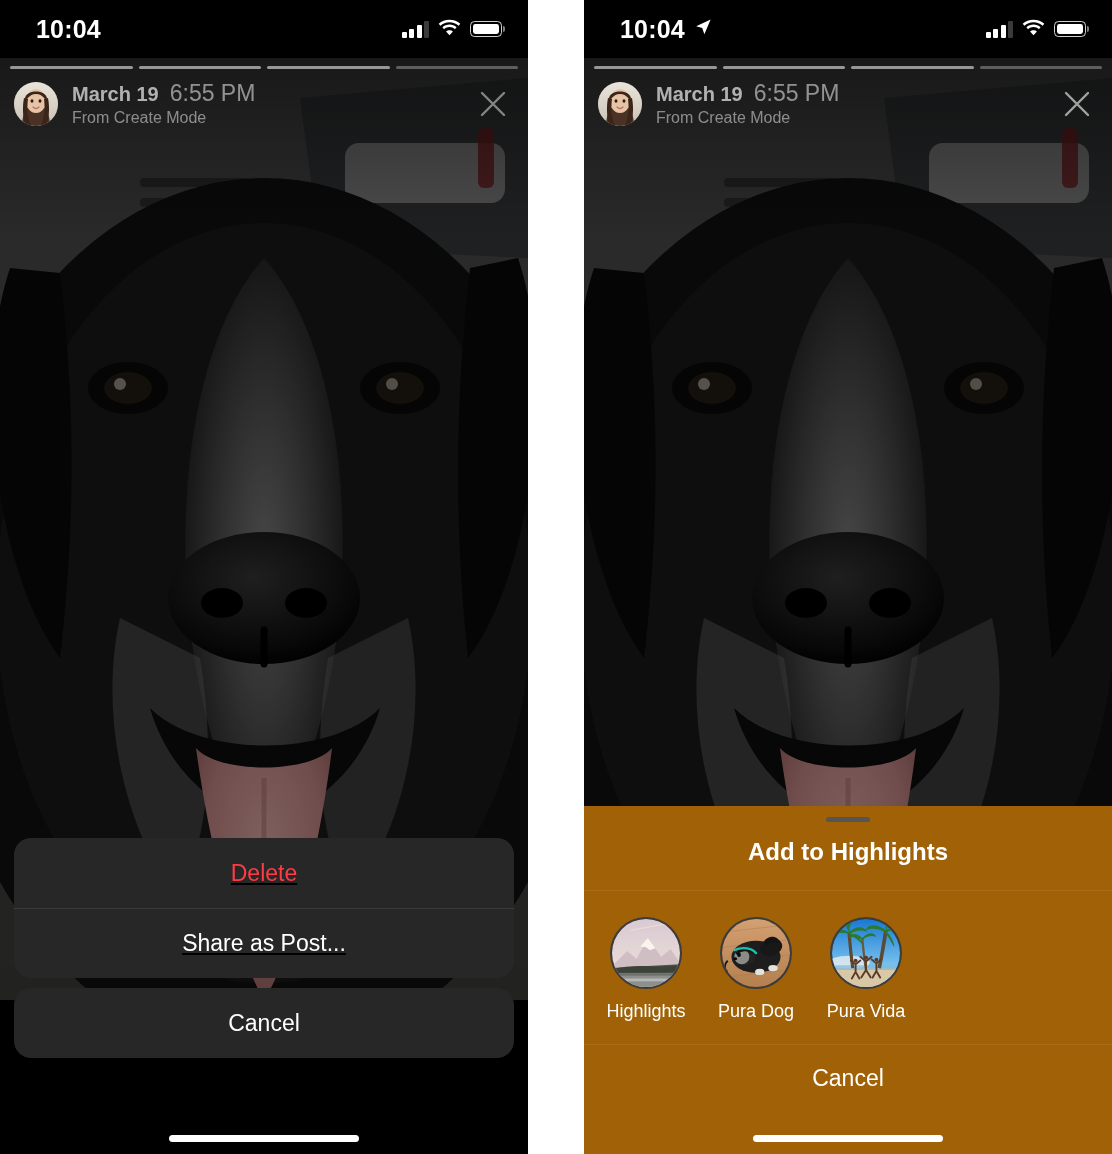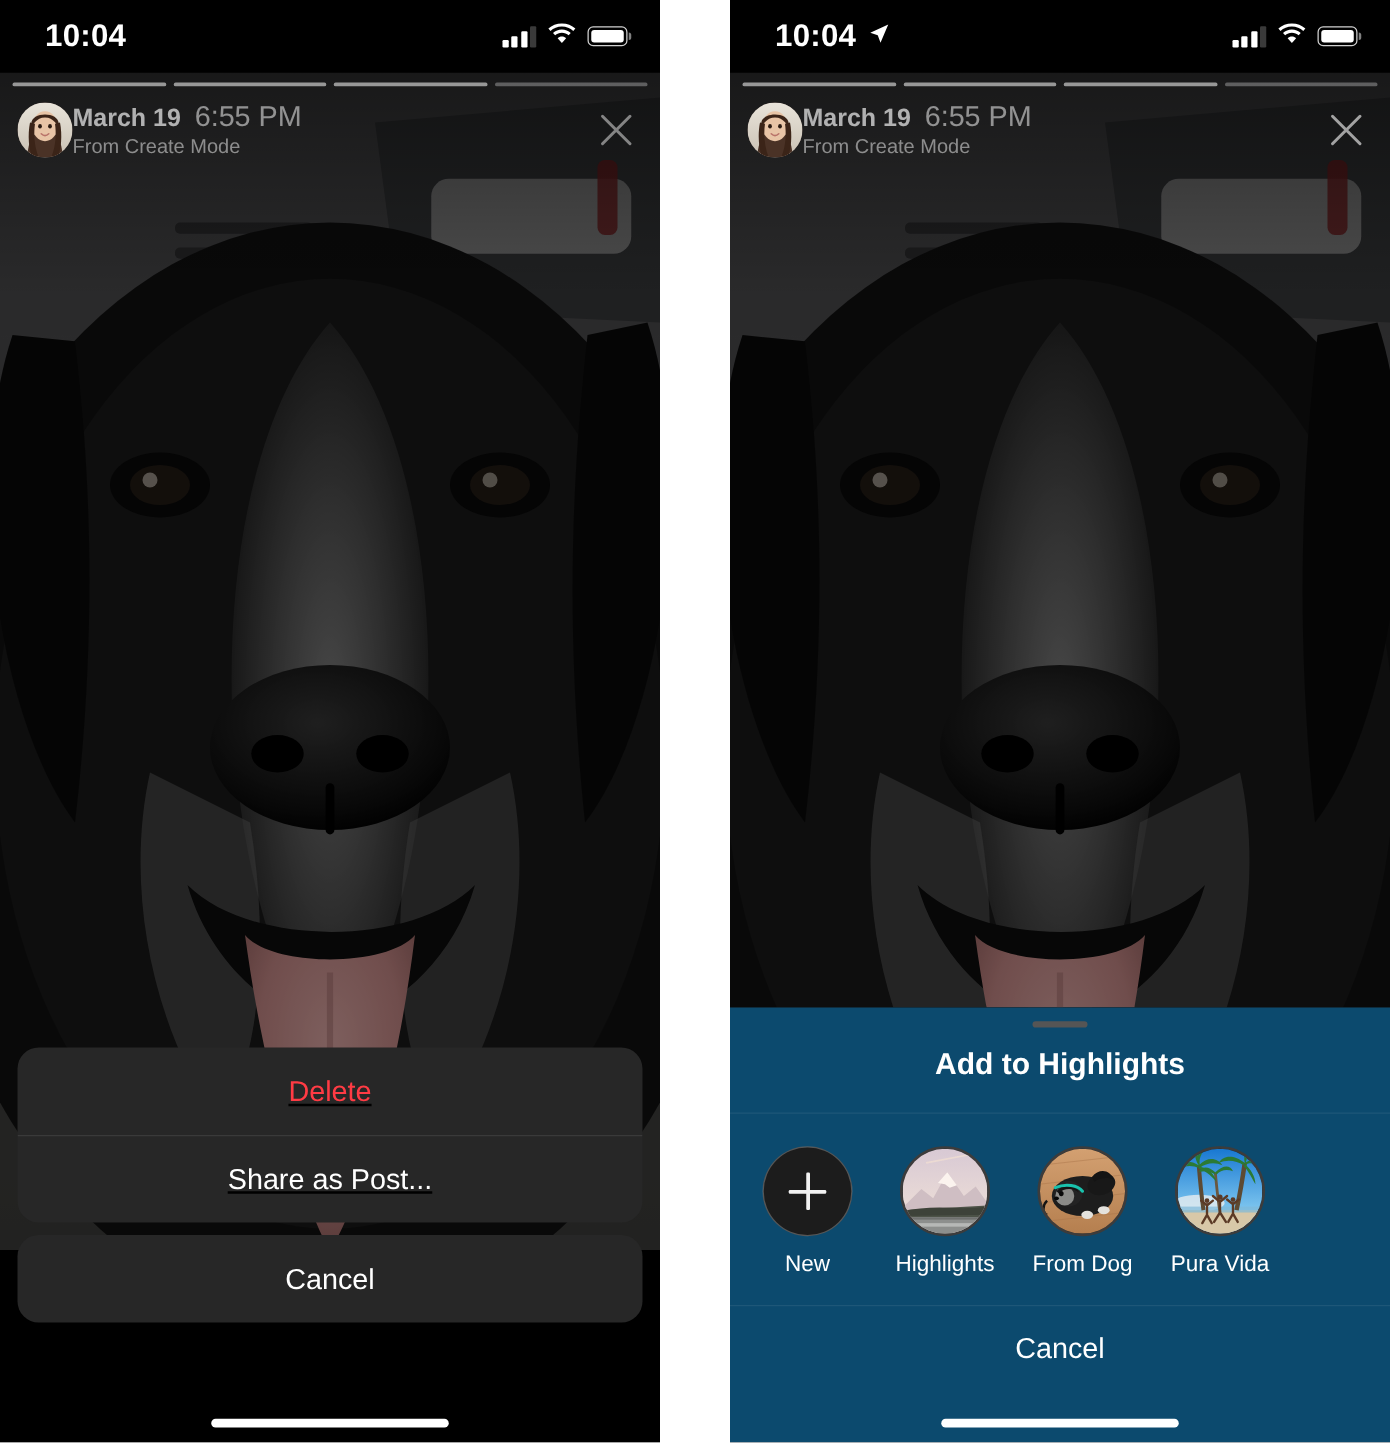--- a/index.html
+++ b/index.html
@@ -108,21 +108,21 @@
     position: absolute; top: 22px; left: 14px; right: 14px;
     display: flex; align-items: center; z-index: 20;
   }
   .avatar {
     width: 44px; height: 44px; border-radius: 50%;
     overflow: hidden; flex: 0 0 auto;
     background: #6b5a52;
     position: relative;
   }
   .avatar svg { width: 100%; height: 100%; display: block; }
-  .head-text { }
+  .head-text { margin-left: 14px; }
   .head-line1 { display: flex; align-items: baseline; gap: 11px; }
   .head-date {
     color: rgba(235,235,235,.72);
     font-size: 20px; font-weight: bold;
   }
   .head-time {
     color: rgba(225,225,225,.60);
     font-size: 23px;
   }
   .head-sub {
@@ -174,21 +174,21 @@
     background: #272727;
     border-radius: 17px;
     height: 70px;
     display: flex; align-items: center; justify-content: center;
     color: #fff; font-size: 23px; cursor: pointer;
   }
 
   
   .hl-sheet {
     position: absolute; left: 0; right: 0; bottom: 0;
-    background: #0c4a6e;
+    background: #a16207;
     z-index: 50;
     display: flex; flex-direction: column;
   }
   .hl-grabber-wrap {
     height: 26px; display: flex; align-items: center; justify-content: center;
   }
   .hl-grabber {
     width: 44px; height: 5px; border-radius: 3px;
     background: #555;
   }
@@ -533,26 +533,20 @@
 
     <div class="hl-sheet">
       <div class="hl-grabber-wrap">
         <div class="hl-grabber"></div>
       </div>
       <div class="hl-title">Add to Highlights</div>
       <div class="hl-divider"></div>
 
       <div class="hl-row">
 
-        <div class="hl-item">
-          <div class="hl-circle ring">
-            <span class="hl-plus"></span>
-          </div>
-          <span class="hl-label">New</span>
-        </div>
 
         <div class="hl-item">
           <div class="hl-circle thumb">
             <svg viewBox="0 0 72 72" aria-hidden="true">
               <defs>
                 <linearGradient id="skyM" x1="0" y1="0" x2="0" y2="1">
                   <stop offset="0%" stop-color="#d8c9d4"></stop>
                   <stop offset="60%" stop-color="#e8d9d6"></stop>
                   <stop offset="100%" stop-color="#efe2dc"></stop>
                 </linearGradient>
@@ -594,21 +588,21 @@
               <path d="M44 24 C50 16 60 18 62 26 C58 24 50 24 46 28 Z" fill="#141414"></path>
               <path d="M14 36 C20 28 30 30 33 37 C28 33 20 33 16 38 Z" fill="#141414"></path>
               <ellipse cx="18" cy="38" rx="2" ry="2.2" fill="#0a0a0a"></ellipse>
               <ellipse cx="14" cy="42" rx="2" ry="1.6" fill="#070707"></ellipse>
               <path d="M13 33 C22 29 32 31 36 36" stroke="#19c2ad" stroke-width="2.6" fill="none" stroke-linecap="round"></path>
               <ellipse cx="40" cy="56" rx="5" ry="3.4" fill="#e4e2dd"></ellipse>
               <ellipse cx="54" cy="52" rx="5" ry="3.4" fill="#e4e2dd"></ellipse>
               <path d="M6 44 C2 48 2 54 6 56" stroke="#141414" stroke-width="2" fill="none"></path>
             </svg>
           </div>
-          <span class="hl-label">From Dog</span>
+          <span class="hl-label">Pura Dog</span>
         </div>
 
         <div class="hl-item">
           <div class="hl-circle thumb">
             <svg viewBox="0 0 72 72" aria-hidden="true">
               <defs>
                 <linearGradient id="skyP" x1="0" y1="0" x2="0" y2="1">
                   <stop offset="0%" stop-color="#1878d2"></stop>
                   <stop offset="70%" stop-color="#7bc4ee"></stop>
                   <stop offset="100%" stop-color="#cfeaf7"></stop>

